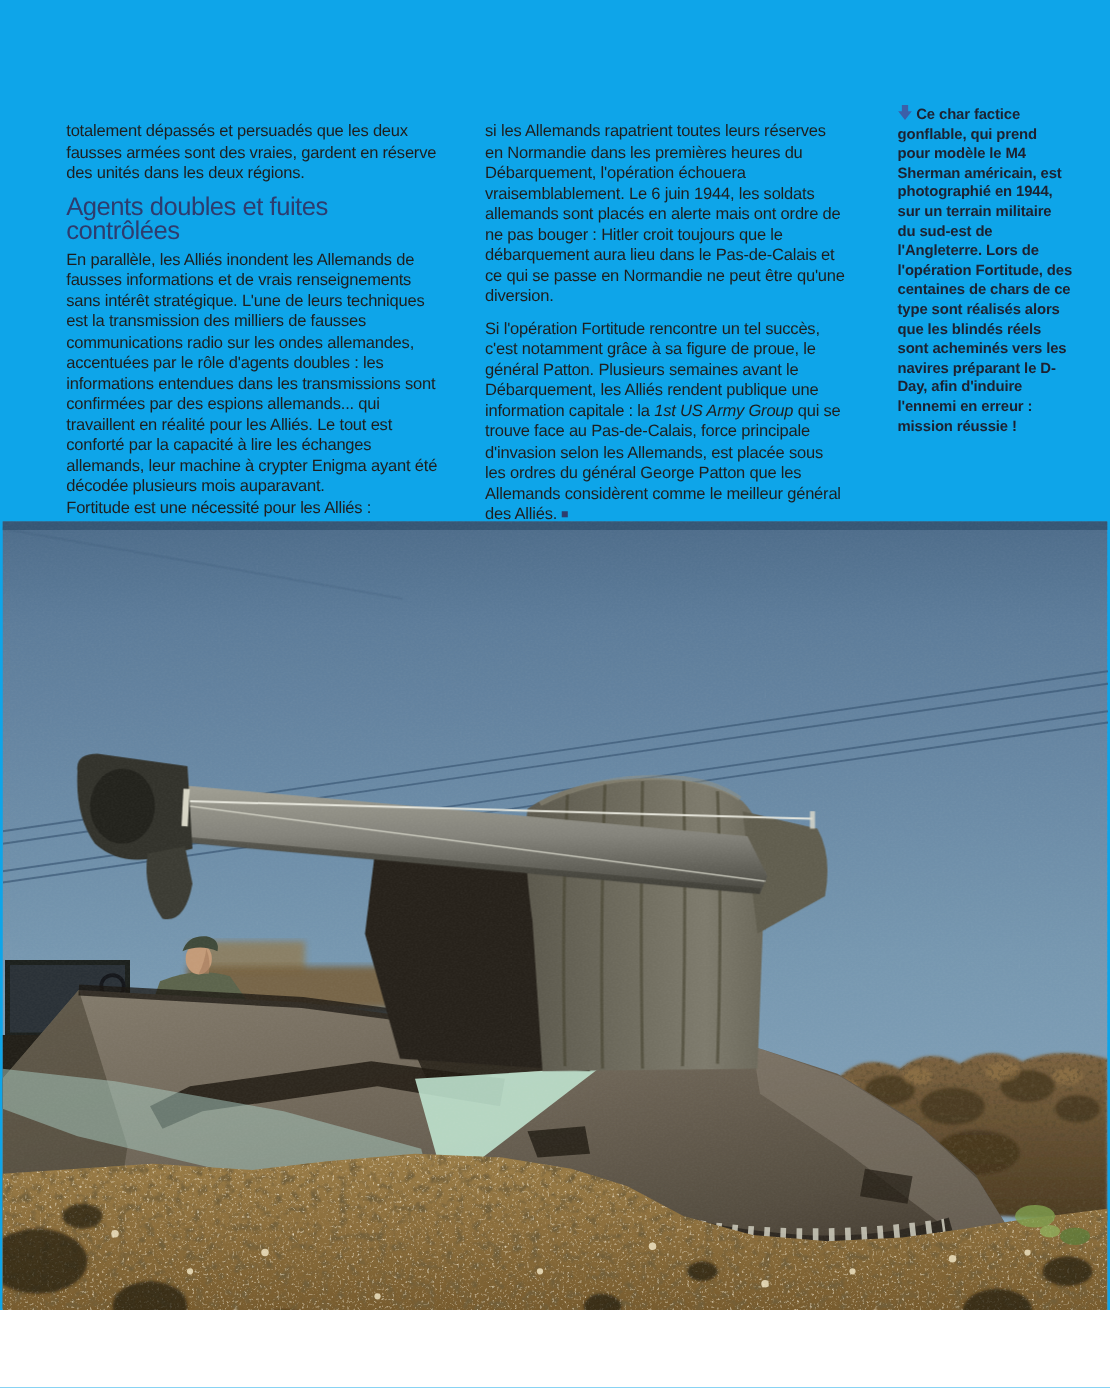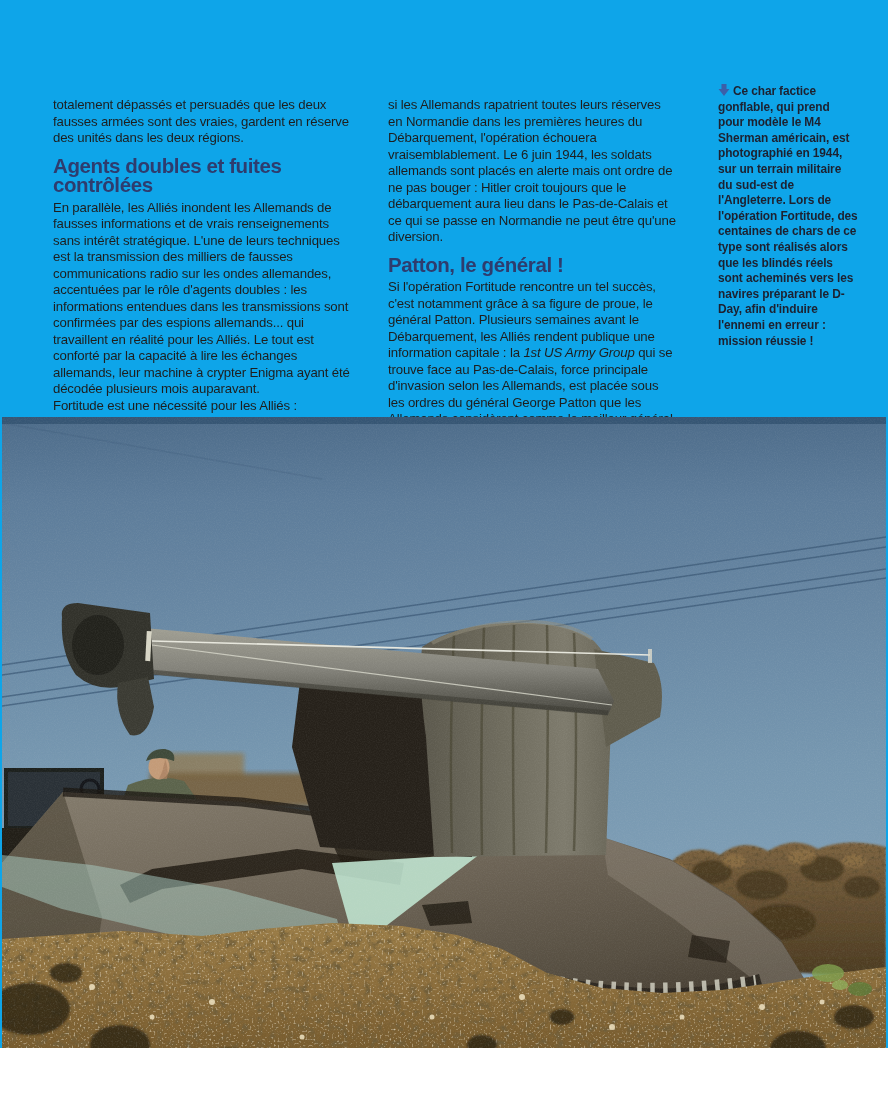--- a/index.html
+++ b/index.html
@@ -5,21 +5,21 @@
   html,body{margin:0;padding:0;background:#ffffff;}
   .page{position:relative;width:888px;height:1048px;background:#0ea5e9;overflow:hidden;
         font-family:"Liberation Sans",sans-serif;}
   .col{position:absolute;top:97px;}
   .col1{left:53px;width:301px;}
   .col2{left:388px;width:288px;}
   p.body{margin:0;font-size:13.2px;line-height:16.5px;color:#1e1e1e;letter-spacing:-0.15px;text-align:left;}
   p.body.gap{margin-bottom:9px;}
   .prewrap{white-space:pre-line;}
   h2.head{margin:4px 0 5px 0;font-size:20.5px;line-height:19.5px;color:#2e3c6e;
-          letter-spacing:-0.4px;font-weight:bold;}
+          letter-spacing:-0.4px;font-weight:normal;}
   .caption{position:absolute;left:718px;top:84px;width:140px;font-size:11.9px;line-height:15.6px;
            font-weight:bold;color:#1d2130;letter-spacing:-0.1px;}
   .arrow-ic{display:inline-block;width:12px;height:12px;margin-right:3px;vertical-align:-1px;}
   .endmark{color:#2e3c6e;font-size:10px;margin-left:3px;vertical-align:1px;}
   i{}
   .photo{position:absolute;left:2px;top:417px;width:884px;height:691px;}
   .photo svg{display:block;}
 </style>
 </head>
 <body>
@@ -28,21 +28,20 @@
 
   <div class="col col1">
     <p class="body gap">totalement dépassés et persuadés que les deux fausses armées sont des vraies, gardent en réserve des unités dans les deux régions.</p>
     <h2 class="head">Agents doubles et fuites contrôlées</h2>
     <p class="body prewrap">En parallèle, les Alliés inondent les Allemands de fausses informations et de vrais renseignements sans intérêt stratégique. L'une de leurs techniques est la transmission des milliers de fausses communications radio sur les ondes allemandes, accentuées par le rôle d'agents doubles : les informations entendues dans les transmissions sont confirmées par des espions allemands... qui travaillent en réalité pour les Alliés. Le tout est conforté par la capacité à lire les échanges allemands, leur machine à crypter Enigma ayant été décodée plusieurs mois auparavant.
 Fortitude est une nécessité pour les Alliés :</p>
   </div>
 
   <div class="col col2">
     <p class="body gap">si les Allemands rapatrient toutes leurs réserves en Normandie dans les premières heures du Débarquement, l'opération échouera vraisemblablement. Le 6 juin 1944, les soldats allemands sont placés en alerte mais ont ordre de ne pas bouger : Hitler croit toujours que le débarquement aura lieu dans le Pas-de-Calais et ce qui se passe en Normandie ne peut être qu'une diversion.</p>
-    <h2 class="head">Patton, le général !</h2>
     <p class="body"><span>Si l'opération Fortitude rencontre un tel succès, c'est notamment grâce à sa figure de proue, le général Patton. Plusieurs semaines avant le Débarquement, les Alliés rendent publique une information capitale : la </span><i>1st US Army Group</i><span> qui se trouve face au Pas-de-Calais, force principale d'invasion selon les Allemands, est placée sous les ordres du général George Patton que les Allemands considèrent comme le meilleur général des Alliés.</span><span class="endmark">■</span></p>
   </div>
 
   <aside class="caption">
     <span class="arrow-ic"><svg width="12" height="12" viewBox="0 0 11 11">
           <path d="M5.5,11 L0.5,4.6 L3.2,4.6 L3.2,0 L7.8,0 L7.8,4.6 L10.5,4.6 Z" fill="#3c5fa8"></path>
         </svg></span><span>Ce char factice gonflable, qui prend pour modèle le M4 Sherman américain, est photographié en 1944, sur un terrain militaire du sud-est de l'Angleterre. Lors de l'opération Fortitude, des centaines de chars de ce type sont réalisés alors que les blindés réels sont acheminés vers les navires préparant le D-Day, afin d'induire l'ennemi en erreur : mission réussie !</span>
   </aside>
 
   <div class="photo">

